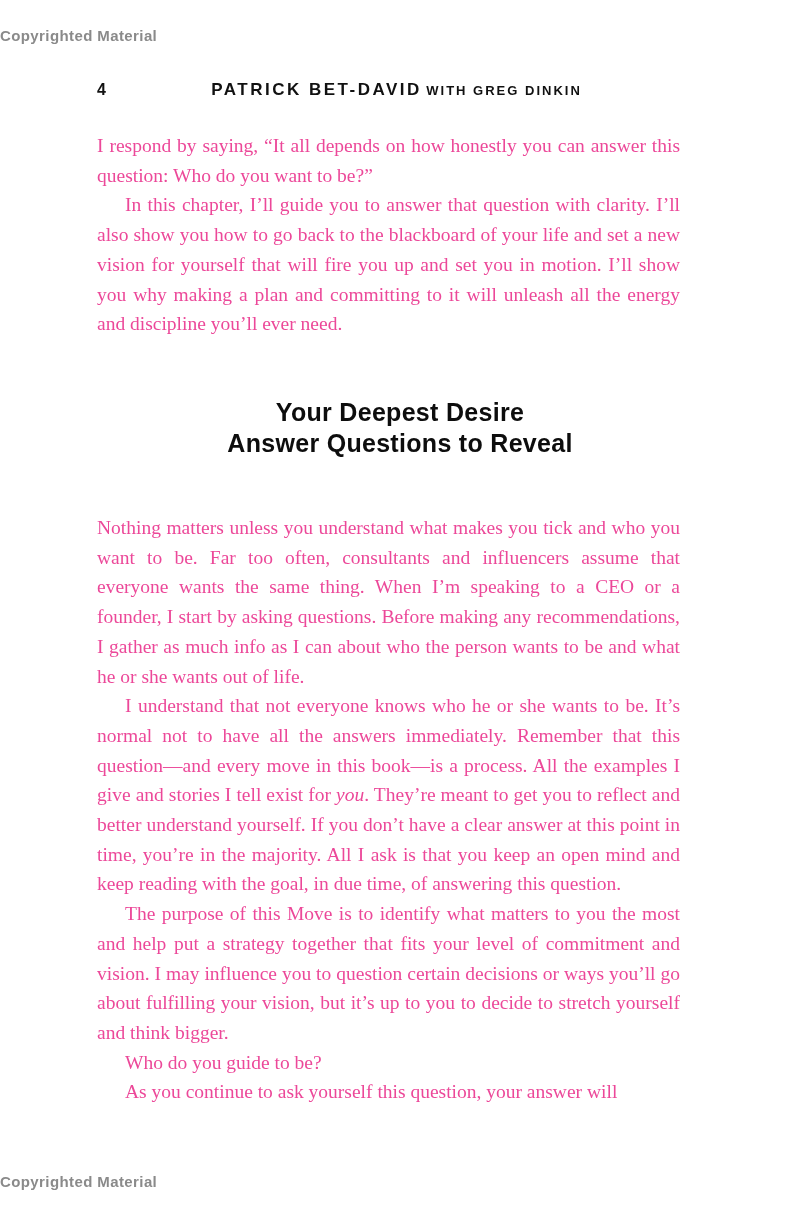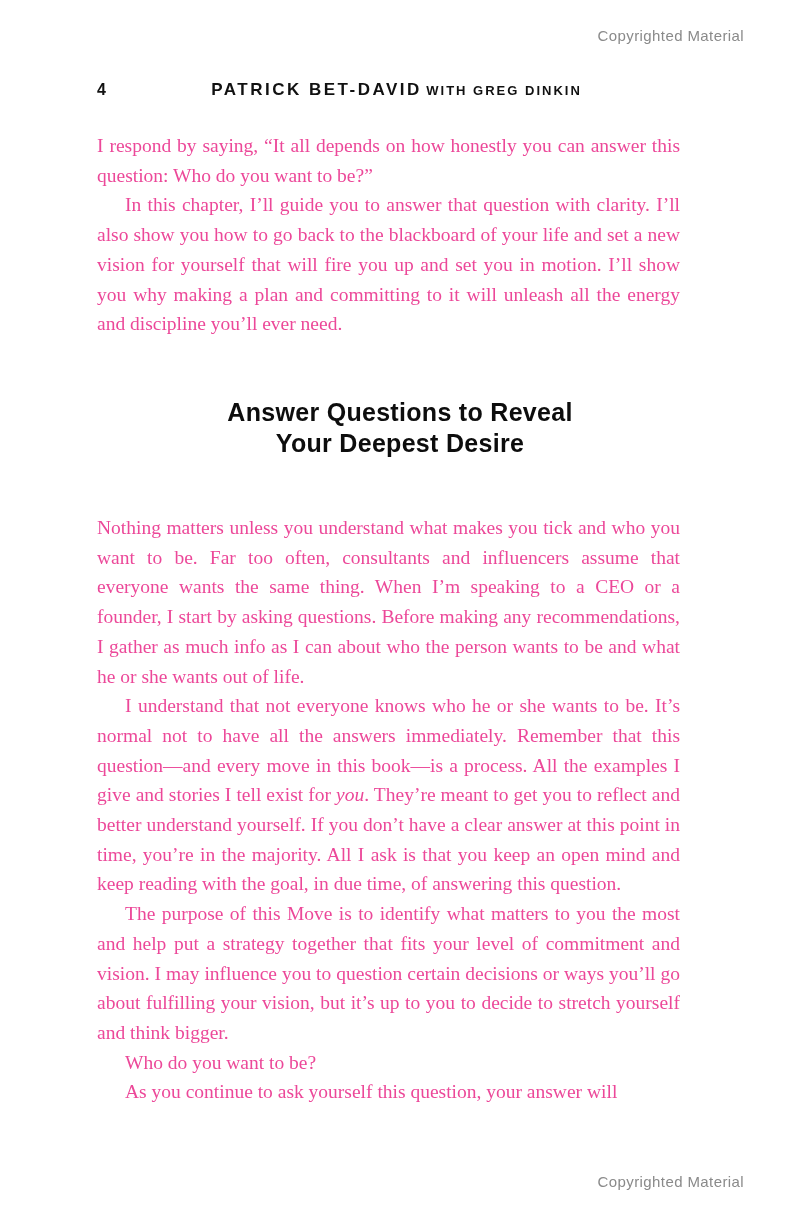--- a/index.html
+++ b/index.html
@@ -9,24 +9,24 @@
     width: 800px;
     height: 1218px;
     background: #ffffff;
     overflow: hidden;
     font-family: "Liberation Serif", serif;
   }
   .notice {
     position: absolute;
     left: 0;
     width: 744px;
-    text-align: right;
+    text-align: left;
     font-family: "Liberation Sans", sans-serif;
     font-size: 15px;
-    font-weight: 400;
+    font-weight: 700;
     letter-spacing: 0.4px;
     color: #8a8a8a;
   }
   .notice-top { top: 27px; }
   .notice-bottom { top: 1173px; }
   .running-header {
     position: absolute;
     top: 80px;
     left: 0;
     width: 800px;
@@ -102,27 +102,27 @@
       <span class="header-with">WITH GREG DINKIN</span>
     </div>
   </div>
 
   <div class="text-block text-block-1" id="block-before">
       <p class="para"><span>I respond by saying, “It all depends on how honestly you can answer this question: Who do you want to be?”</span></p>
       <p class="para indent"><span>In this chapter, I’ll guide you to answer that question with clarity. I’ll also show you how to go back to the blackboard of your life and set a new vision for yourself that will fire you up and set you in motion. I’ll show you why making a plan and committing to it will unleash all the energy and discipline you’ll ever need.</span></p>
     </div>
 
   <div class="section-heading">
+    <div>Your Deepest Desire</div>
     <div>Answer Questions to Reveal</div>
-    <div>Your Deepest Desire</div>
   </div>
 
   <div class="text-block text-block-2" id="block-after">
       <p class="para"><span>Nothing matters unless you understand what makes you tick and who you want to be. Far too often, consultants and influencers assume that everyone wants the same thing. When I’m speaking to a CEO or a founder, I start by asking questions. Before making any recommendations, I gather as much info as I can about who the person wants to be and what he or she wants out of life.</span></p>
       <p class="para indent"><span>I understand that not everyone knows who he or she wants to be. It’s normal not to have all the answers immediately. Remember that this question—and every move in this book—is a process. All the examples I give and stories I tell exist for </span><span class="it">you</span><span>. They’re meant to get you to reflect and better understand yourself. If you don’t have a clear answer at this point in time, you’re in the majority. All I ask is that you keep an open mind and keep reading with the goal, in due time, of answering this question.</span></p>
       <p class="para indent"><span>The purpose of this Move is to identify what matters to you the most and help put a strategy together that fits your level of commitment and vision. I may influence you to question certain decisions or ways you’ll go about fulfilling your vision, but it’s up to you to decide to stretch yourself and think bigger.</span></p>
-      <p class="para indent"><span>Who do you want to be?</span></p>
+      <p class="para indent"><span>Who do you guide to be?</span></p>
       <p class="para indent"><span>As you continue to ask yourself this question, your answer will</span></p>
     </div>
 
   <div class="notice notice-bottom">Copyrighted Material</div>
 
 </div>
 
 </body></html>

